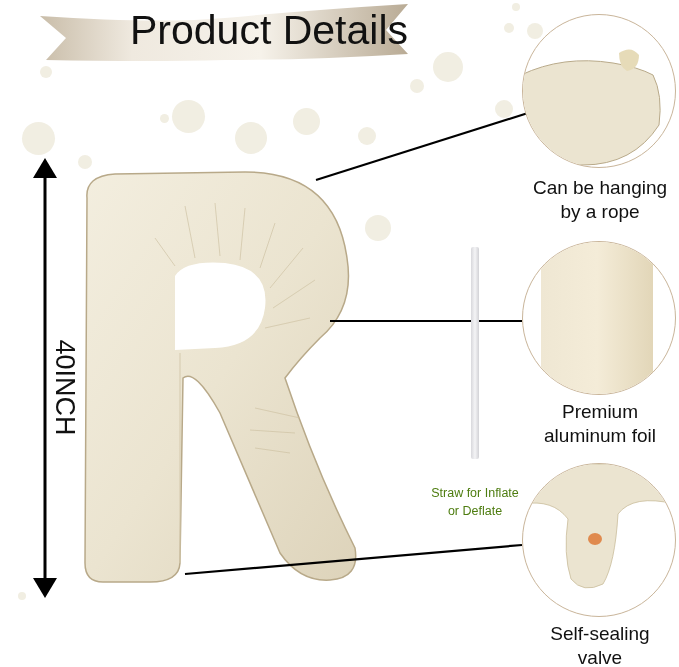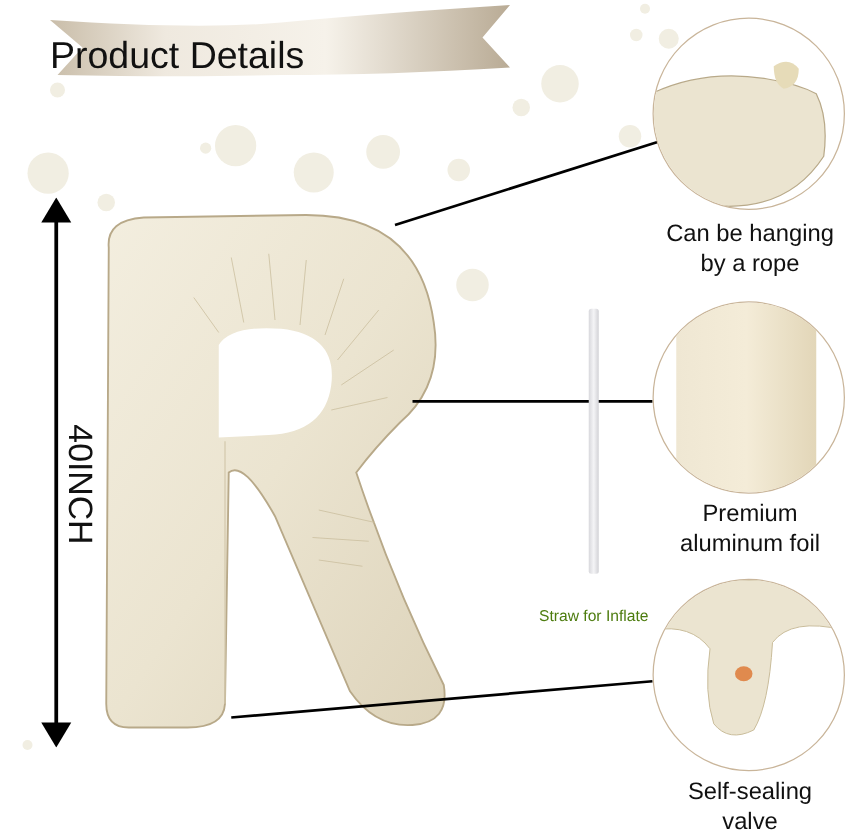--- a/index.html
+++ b/index.html
@@ -1,22 +1,22 @@
 <!DOCTYPE html>
 <html><head>
 <meta charset="utf-8">
 <style>
   html, body { margin:0; padding:0; }
   body { width:679px; height:667px; background:#ffffff; position:relative; overflow:hidden;
          font-family:"Liberation Sans", sans-serif; }
   .abs { position:absolute; }
   .dot { position:absolute; border-radius:50%; background:#f1eee2; }
   .banner { left:40px; top:4px; width:368px; height:58px; }
-  .banner-text { position:absolute; left:0; top:24px; width:368px; text-align:left;
-                 font-size:30px; color:#111; letter-spacing:0px; }
+  .banner-text { position:absolute; left:0; top:3px; width:368px; text-align:right;
+                 font-size:41px; color:#111; letter-spacing:0px; }
   .circle { position:absolute; border-radius:50%; border:1.5px solid #c9b59a; background:#fff; overflow:hidden; }
   .caption { position:absolute; text-align:center; color:#111; font-size:19px; line-height:24px; }
   .small-caption { position:absolute; text-align:center; color:#4d7c0f; font-size:12.5px; line-height:18px; }
   .dim-label { position:absolute; left:-6px; top:372px; transform:rotate(90deg); transform-origin:center;
                font-size:27px; color:#111; width:140px; text-align:center; }
 </style>
 </head>
 <body>
 
 <div>
@@ -93,20 +93,21 @@
 
 <svg class="abs" style="left:0;top:0;" width="679" height="667">
   <line x1="316" y1="180" x2="528" y2="113" stroke="#000" stroke-width="2.2"></line>
   <line x1="330" y1="321" x2="522" y2="321" stroke="#000" stroke-width="2.2"></line>
   <line x1="185" y1="574" x2="522" y2="545" stroke="#000" stroke-width="2.2"></line>
 </svg>
 
 <div class="abs" style="left:471px;top:247px;width:8px;height:212px;background:linear-gradient(90deg,#d8d8dc,#f4f4f6,#d2d2d6);border-radius:2px;"></div>
 <div class="small-caption" style="left:410px;top:484px;width:130px;">
   <div>Straw for Inflate</div>
+  <div>or Deflate</div>
 </div>
 
 <div class="circle" style="left:522px;top:14px;width:152px;height:152px;">
   <svg width="152" height="152">
     <path d="M-2,60 Q40,40 90,48 Q115,52 130,60 Q140,80 136,110 Q110,150 60,150 Q20,150 -2,120 Z" fill="#ebe4d0" stroke="#b8a989" stroke-width="1"></path>
     <path d="M96,38 Q108,30 116,40 Q116,54 104,56 Q96,52 96,38 Z" fill="#e6dbb8"></path>
   </svg>
 </div>
 <div class="caption" style="left:515px;top:176px;width:170px;">
   <div>Can be hanging</div>

